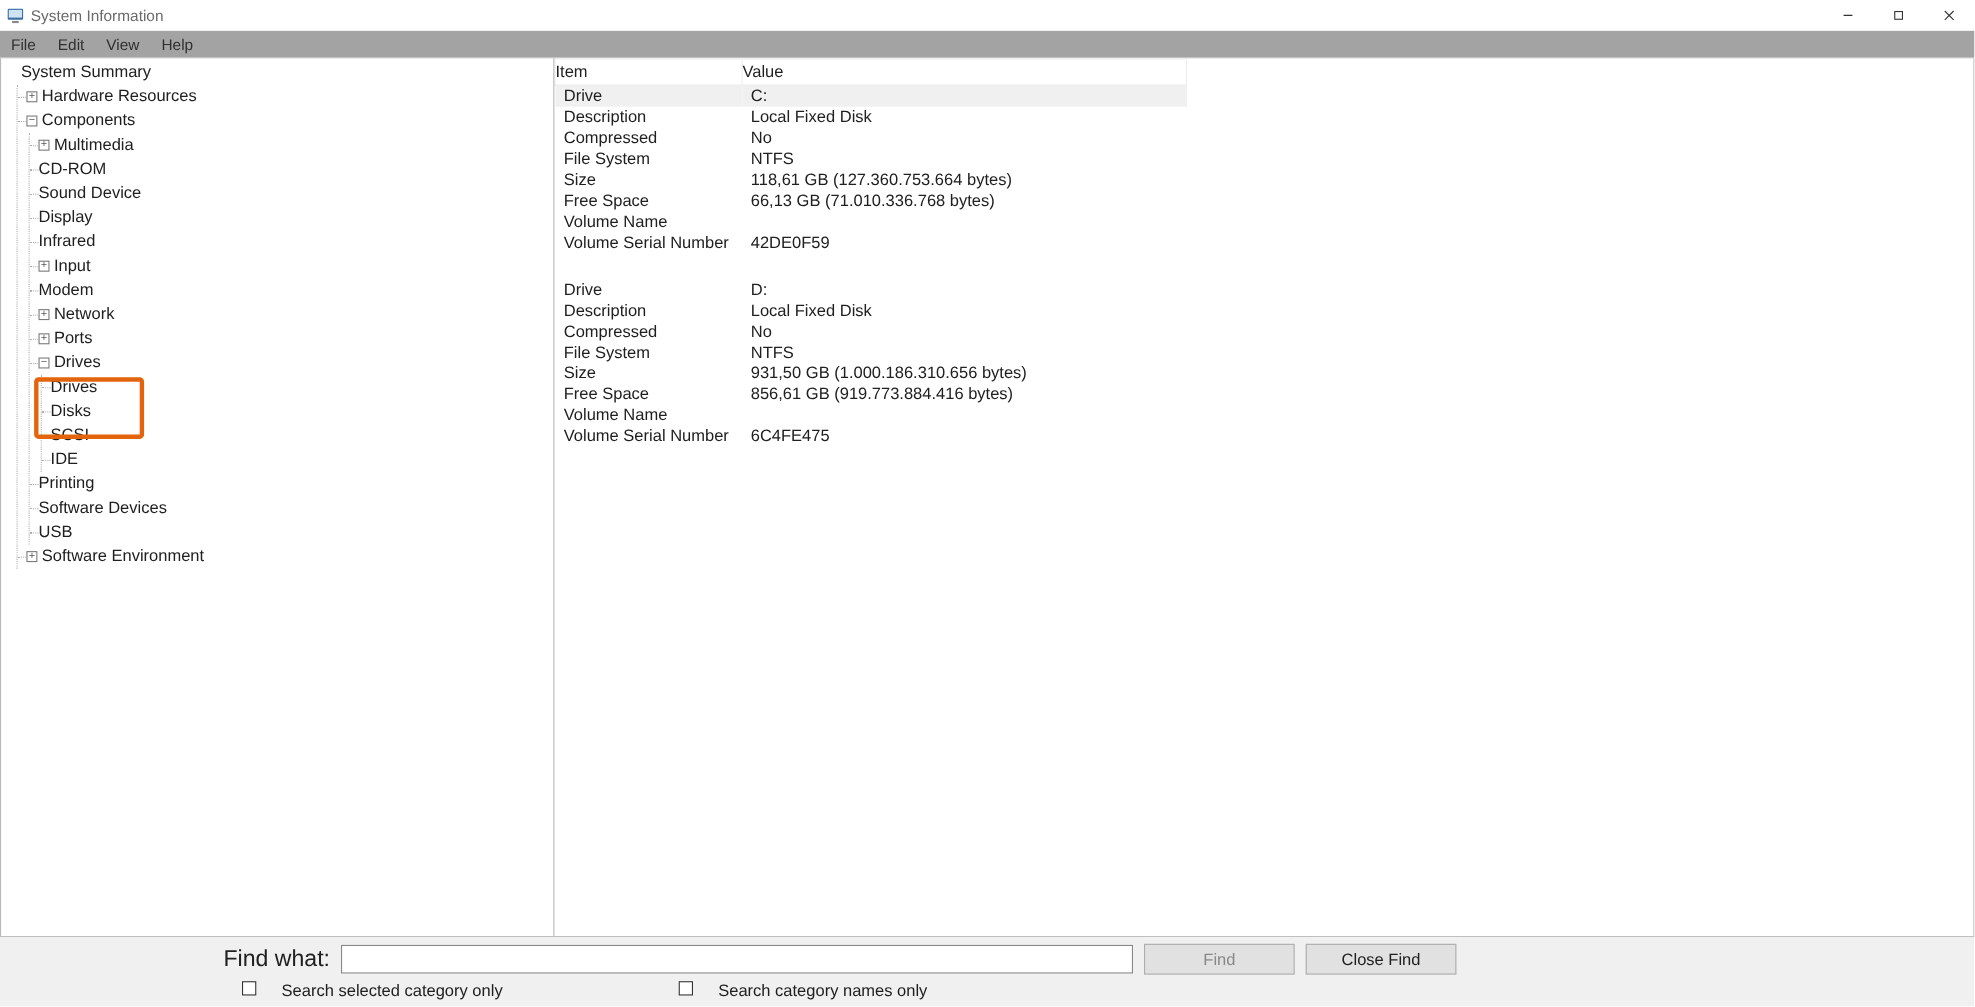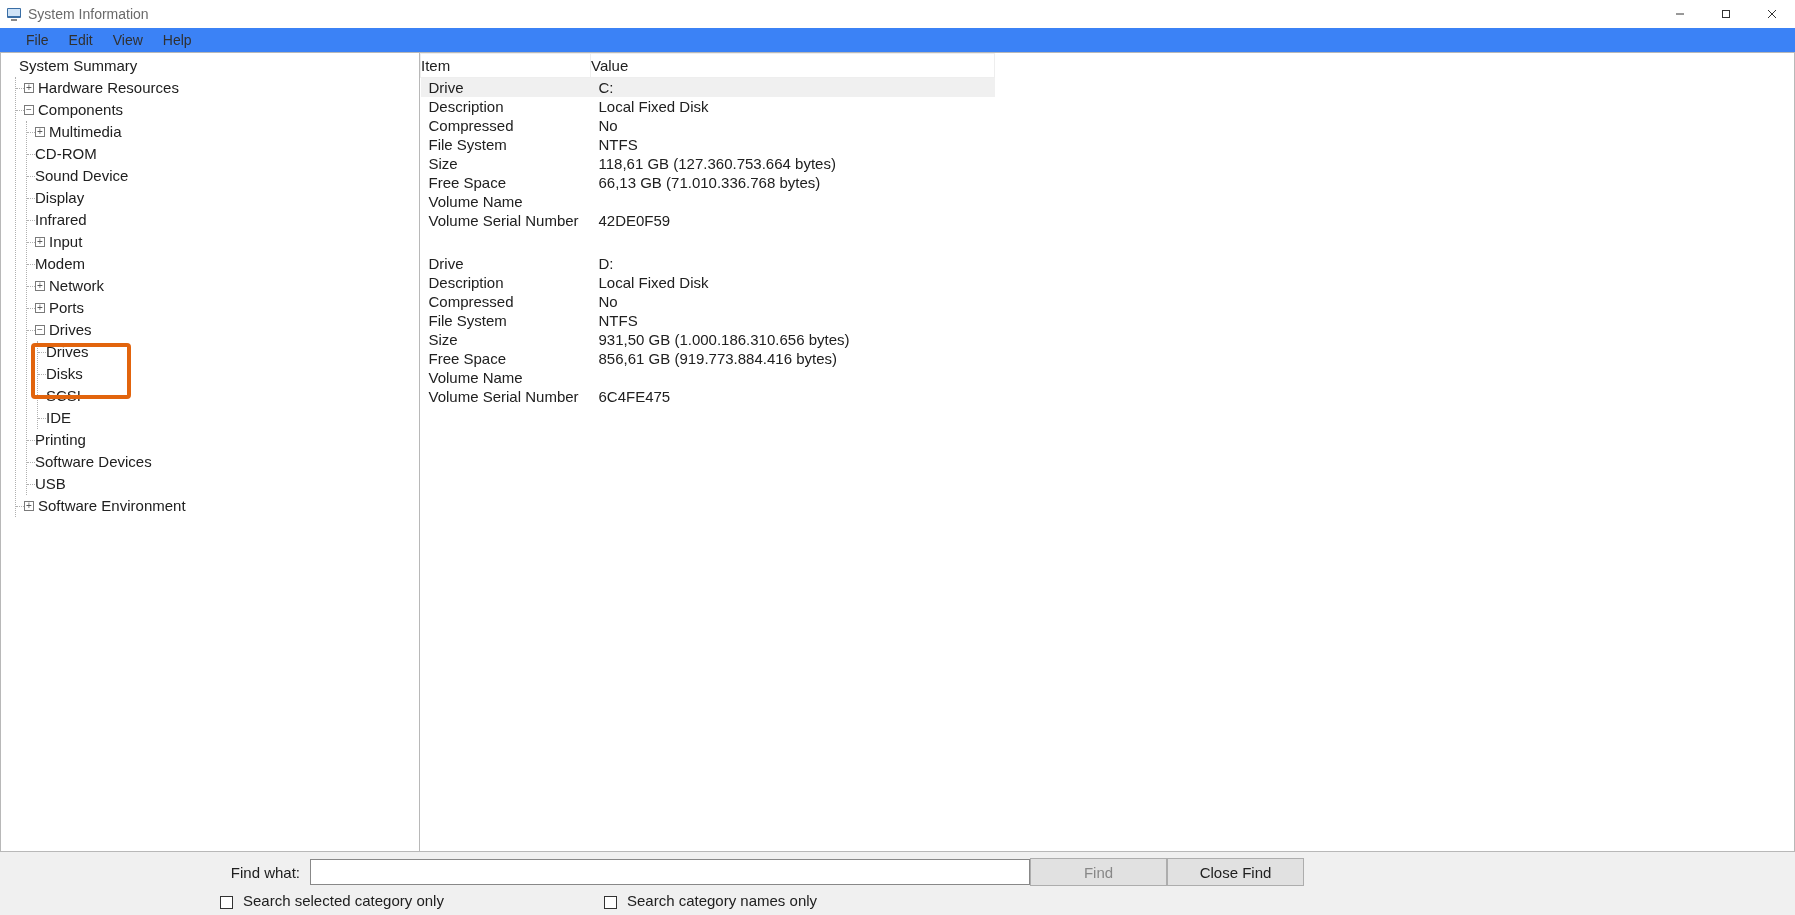--- a/index.html
+++ b/index.html
@@ -51,38 +51,38 @@
     align-items: center;
     justify-content: center;
     color: #555;
   }
   .winbtn svg { width: 10px; height: 10px; }
   
   .menubar {
     height: 24px;
     display: flex;
     align-items: center;
-    padding: 0 16px;
-    background: #3b82f6;
+    padding: 0 0;
+    background: #a3a3a3;
     color: #303030;
   }
   .menubar .menu-item {
     padding: 2px 10px;
     font-size: 14px;
   }
   
   .main {
     flex: 1;
     display: flex;
     border-top: 1px solid #b8b8b8;
     border-bottom: 1px solid #b8b8b8;
     min-height: 0;
   }
   .tree-pane {
-    width: 420px;
+    width: 504px;
     border-right: 1px solid #b8b8b8;
     border-left: 1px solid #b8b8b8;
     overflow: auto;
     padding-top: 2px;
     box-sizing: border-box;
     position: relative;
   }
   .details-pane {
     flex: 1;
     border-right: 1px solid #b8b8b8;
@@ -168,52 +168,53 @@
   .find-row1 {
     display: flex;
     align-items: center;
     margin-bottom: 6px;
   }
   .find-label {
     width: 300px;
     text-align: right;
     padding-right: 10px;
     box-sizing: border-box;
-    font-size: 15px;
+    font-size: 21px;
   }
   .find-input {
     width: 720px;
     height: 26px;
     border: 1px solid #888;
     background: #fff;
     box-sizing: border-box;
   }
   .find-btn {
     width: 135px;
     height: 26px;
+    margin-left: 10px;
     border: 1px solid #adadad;
     background: #e1e1e1;
     display: inline-flex;
     align-items: center;
     justify-content: center;
     font-size: 15px;
   }
   .find-btn.disabled { color: #888; }
   .find-row2 {
     display: flex;
     align-items: center;
     padding-left: 210px;
     font-size: 15px;
     gap: 160px;
     padding-bottom: 4px;
   }
   .checkbox {
     display: inline-flex;
-    align-items: flex-end;
-    gap: 10px;
+    align-items: flex-start;
+    gap: 23px;
   }
   .checkbox .box {
     width: 13px;
     height: 13px;
     border: 1px solid #333;
     background: #fff;
     box-sizing: border-box;
   }
 </style>
 </head>

